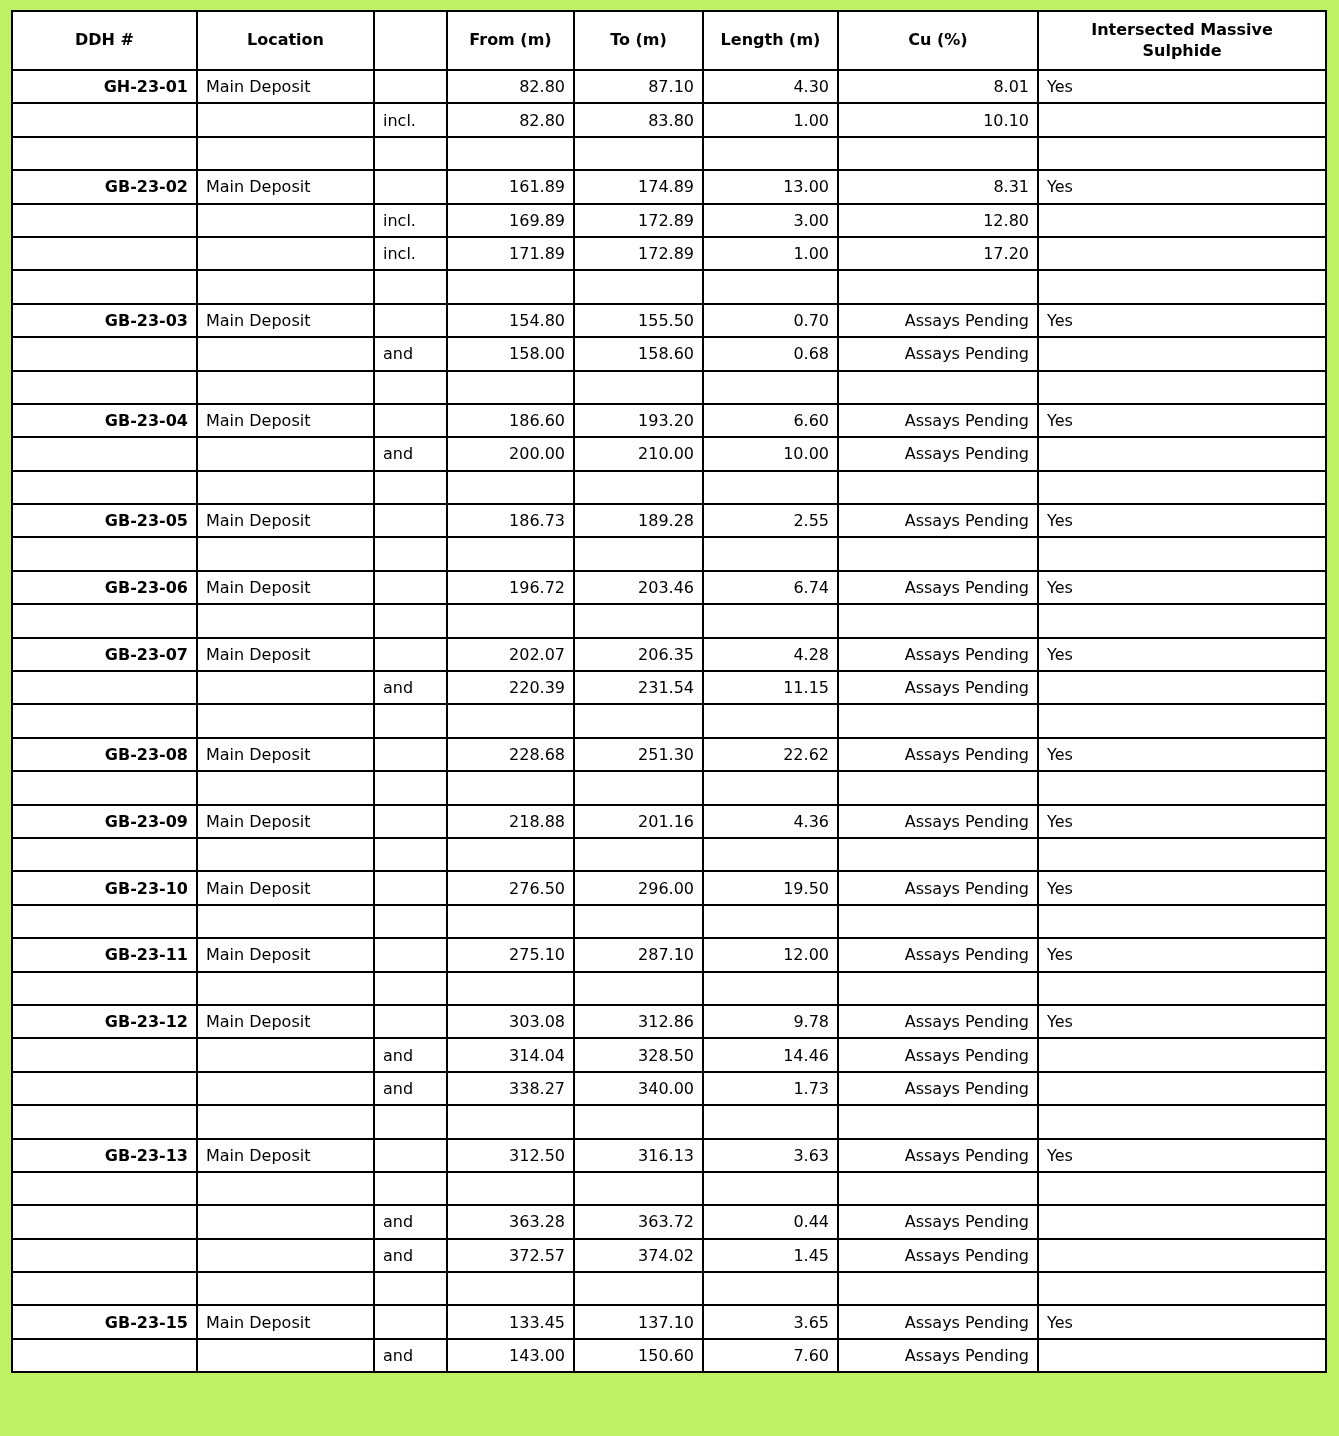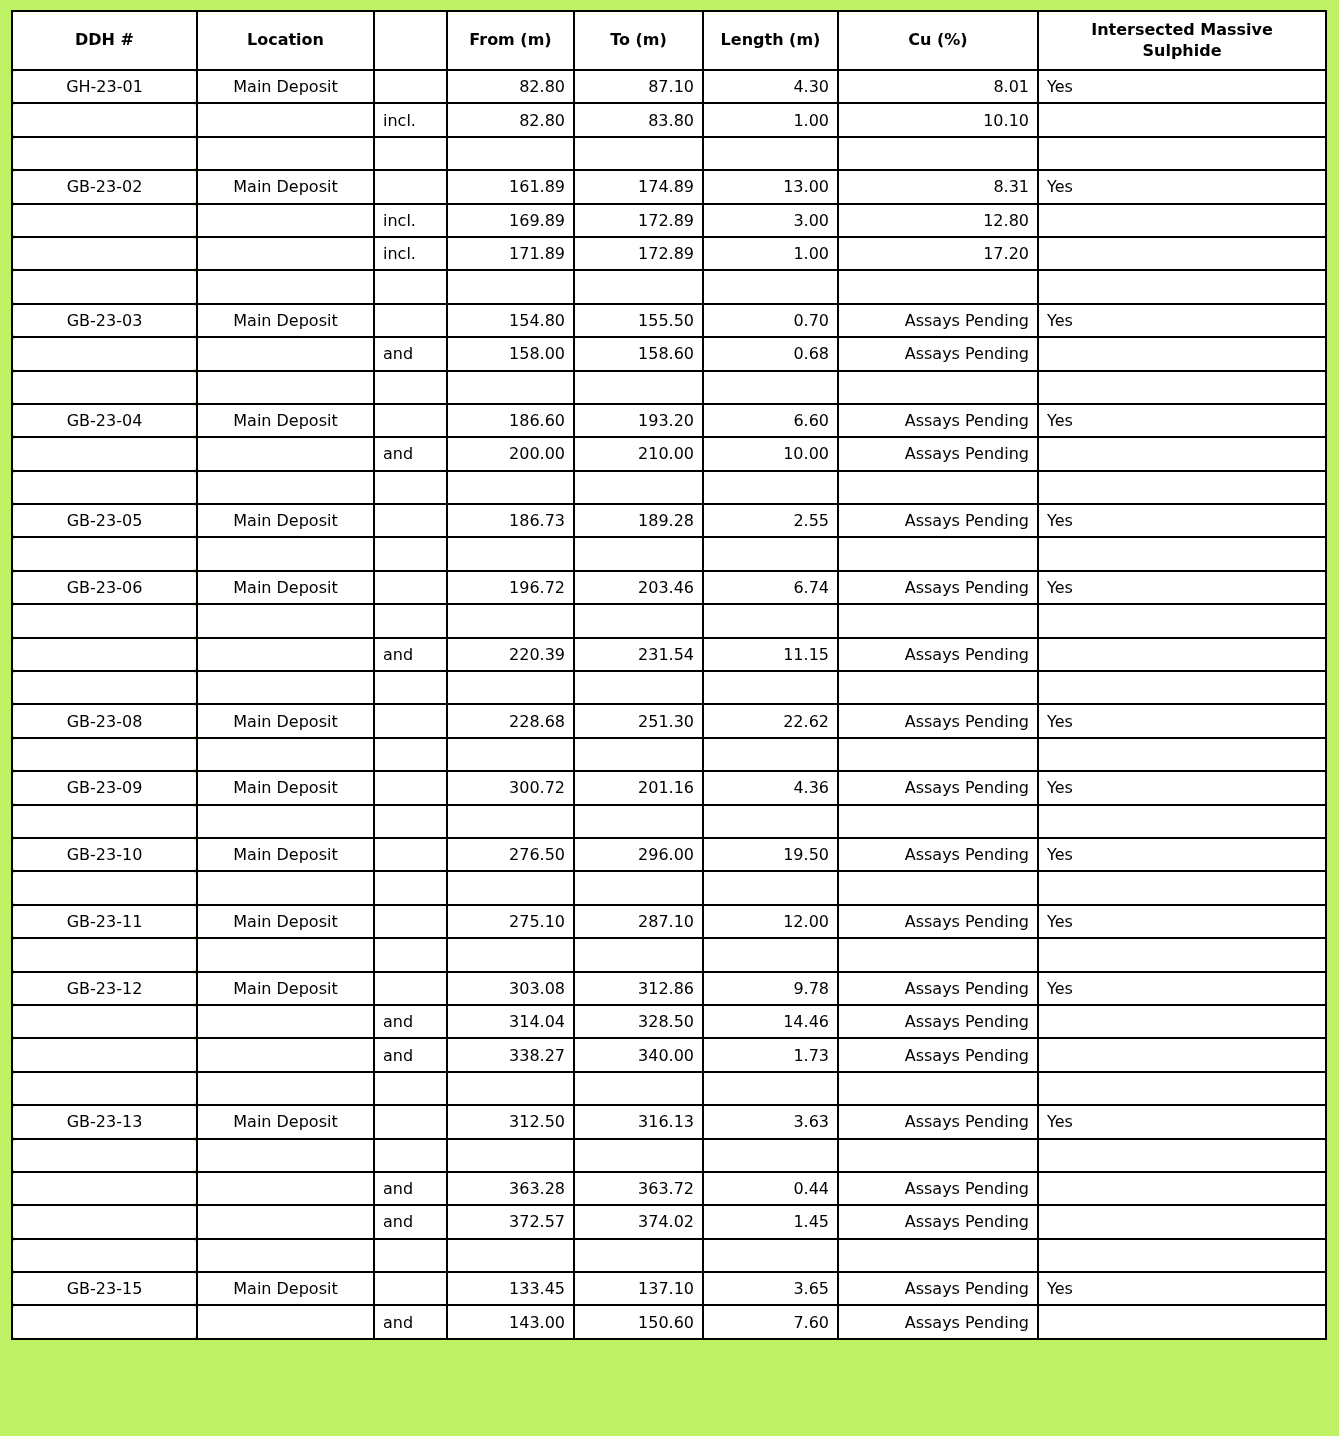--- a/index.html
+++ b/index.html
@@ -42,22 +42,22 @@
   table.drill th .hdr-inner {
     display: inline-block;
     max-width: 220px;
   }
   table.drill td {
     height: 31.4px;
     vertical-align: middle;
     white-space: nowrap;
     padding: 0 8px;
   }
-  td.c-ddh  { text-align: center; font-weight: normal; border-radius: 7px; }
-  td.c-loc  { text-align: center; margin-top: 8px; }
+  td.c-ddh  { text-align: right; font-weight: bold; }
+  td.c-loc  { text-align: left; margin-top: 8px; }
   td.c-q    { text-align: left; padding: 0 4px 0 6px; margin-left: 47px; }
   td.num    { text-align: right; }
   td.ctr    { text-align: left; }
   .b        { font-weight: normal; }
 </style>
 </head>
 <body>
 
 <div id="page">
   <table class="drill">
@@ -248,20 +248,30 @@
           <td class="c-ddh"></td>
           <td class="c-loc"></td>
           <td class="c-q"></td>
           <td class="num"></td>
           <td class="num"></td>
           <td class="num"></td>
           <td class="num"></td>
           <td class="ctr"></td>
         </tr>
         <tr>
+          <td class="c-ddh">GB-23-07</td>
+          <td class="c-loc">Main Deposit</td>
+          <td class="c-q"></td>
+          <td class="num">202.07</td>
+          <td class="num">206.35</td>
+          <td class="num">4.28</td>
+          <td class="num b">Assays Pending</td>
+          <td class="ctr b">Yes</td>
+        </tr>
+        <tr>
           <td class="c-ddh"></td>
           <td class="c-loc"></td>
           <td class="c-q">and</td>
           <td class="num">220.39</td>
           <td class="num">231.54</td>
           <td class="num">11.15</td>
           <td class="num b">Assays Pending</td>
           <td class="ctr"></td>
         </tr>
         <tr>
@@ -291,21 +301,21 @@
           <td class="num"></td>
           <td class="num"></td>
           <td class="num"></td>
           <td class="num"></td>
           <td class="ctr"></td>
         </tr>
         <tr>
           <td class="c-ddh">GB-23-09</td>
           <td class="c-loc">Main Deposit</td>
           <td class="c-q"></td>
-          <td class="num">300.72</td>
+          <td class="num">218.88</td>
           <td class="num">201.16</td>
           <td class="num">4.36</td>
           <td class="num b">Assays Pending</td>
           <td class="ctr b">Yes</td>
         </tr>
         <tr>
           <td class="c-ddh"></td>
           <td class="c-loc"></td>
           <td class="c-q"></td>
           <td class="num"></td>

